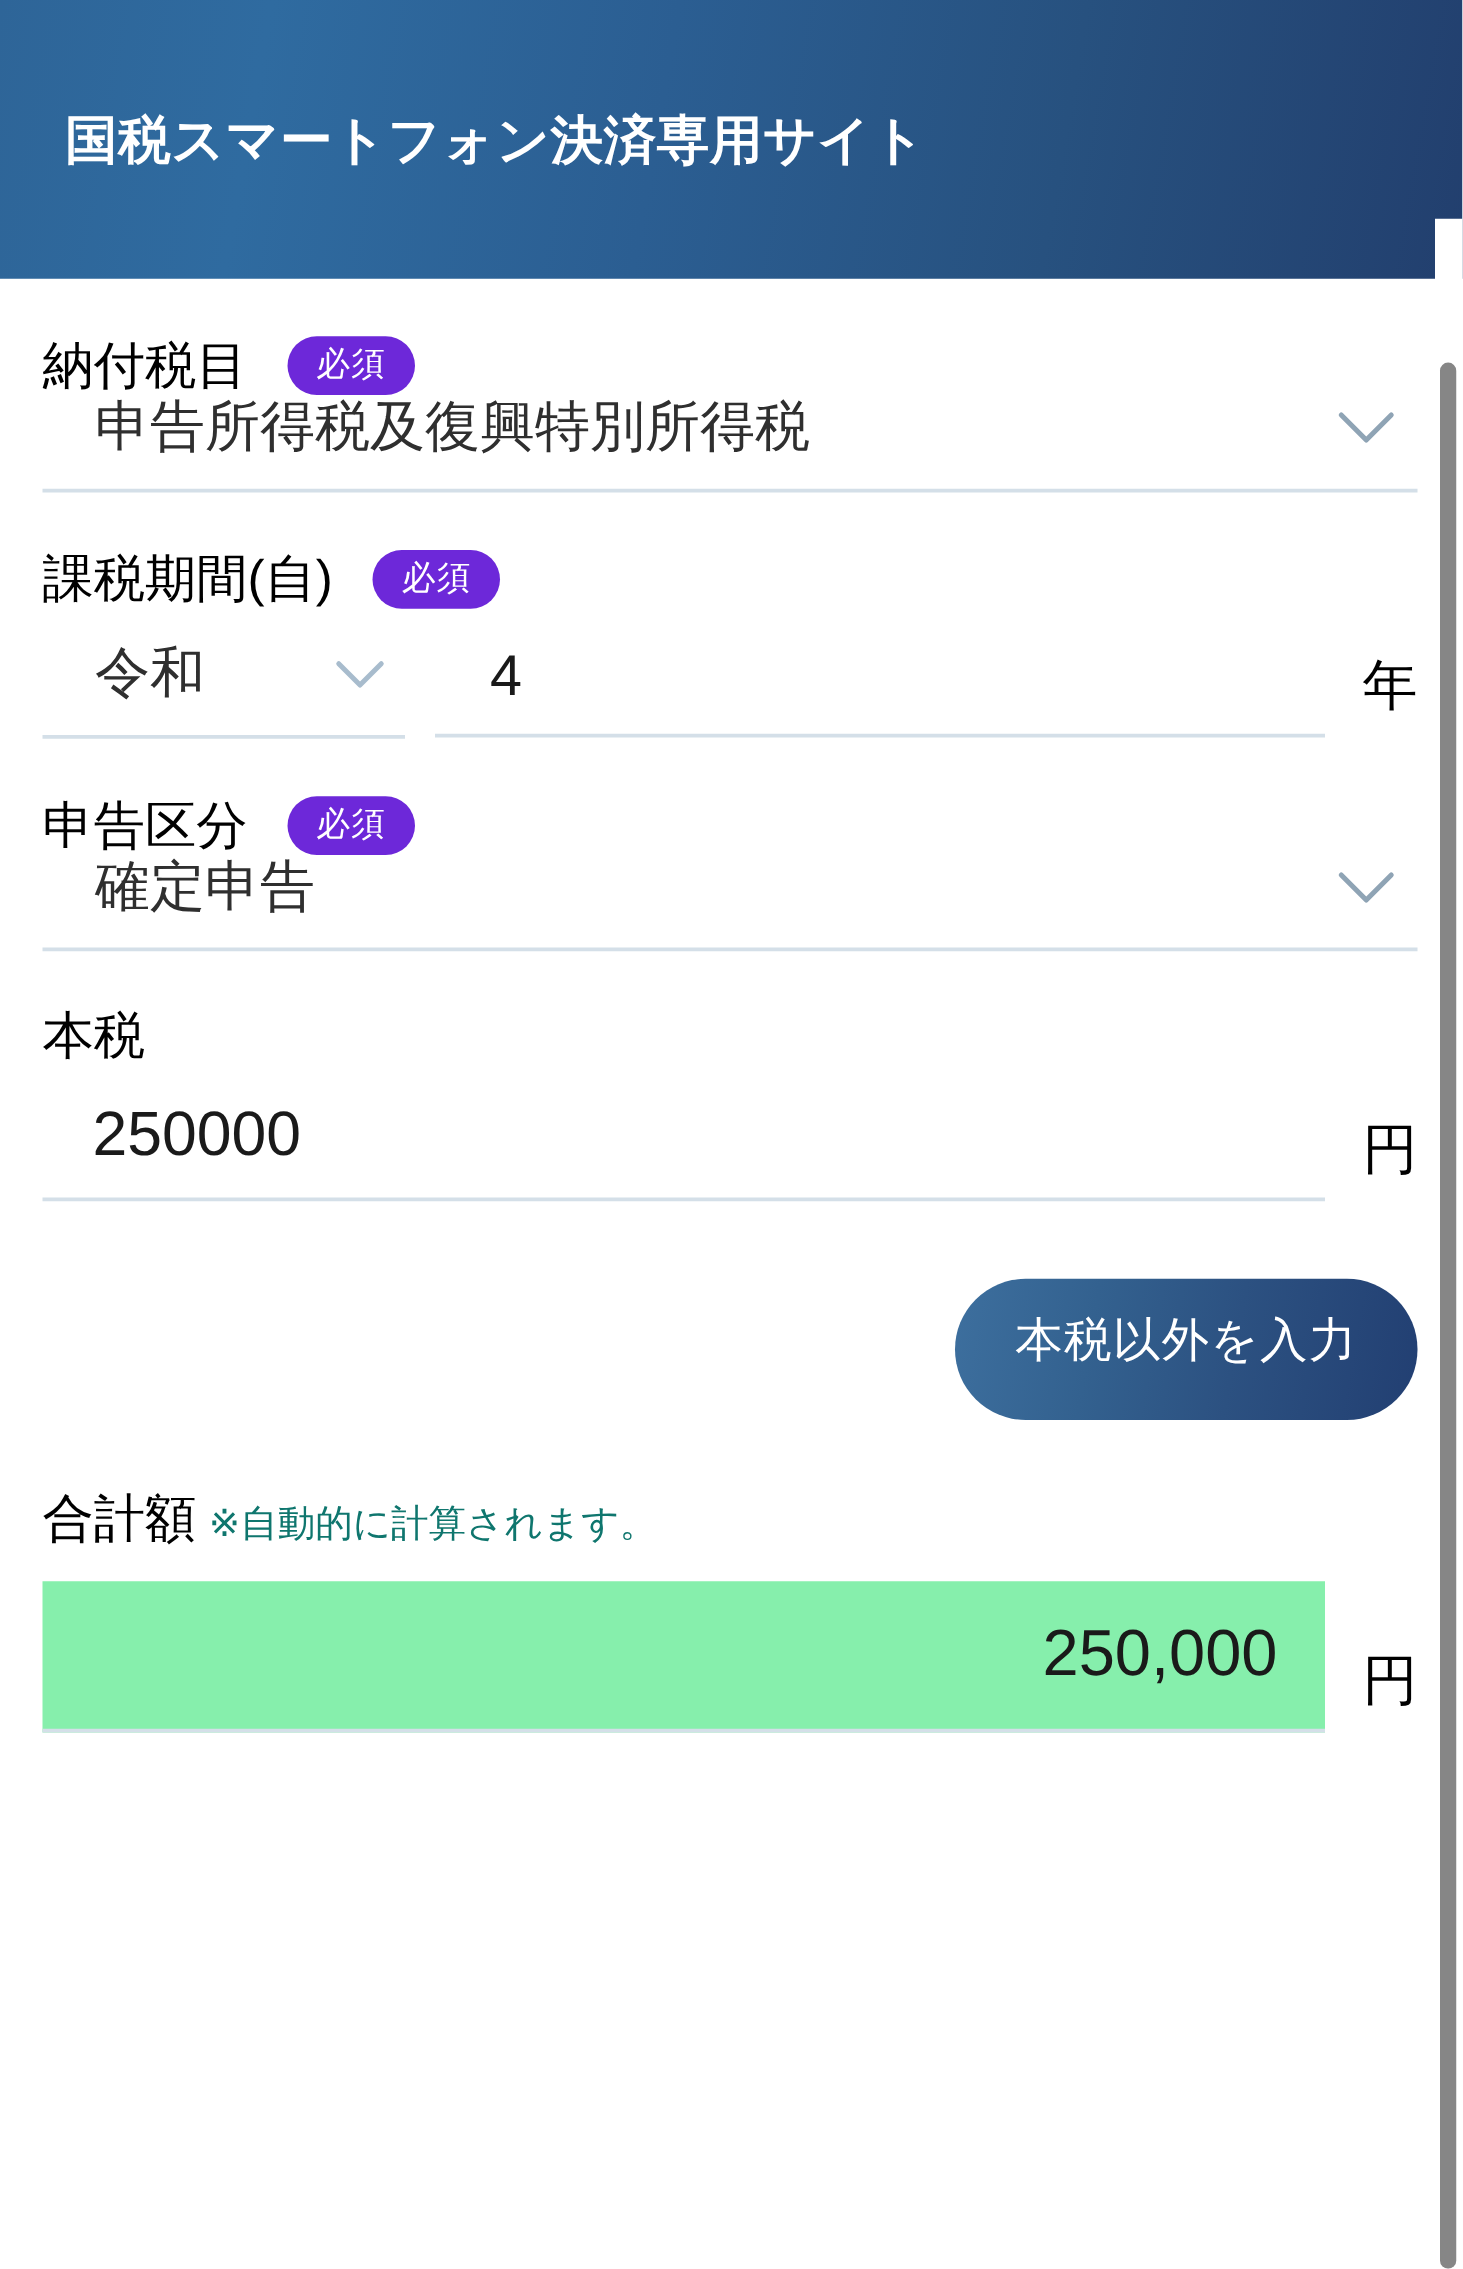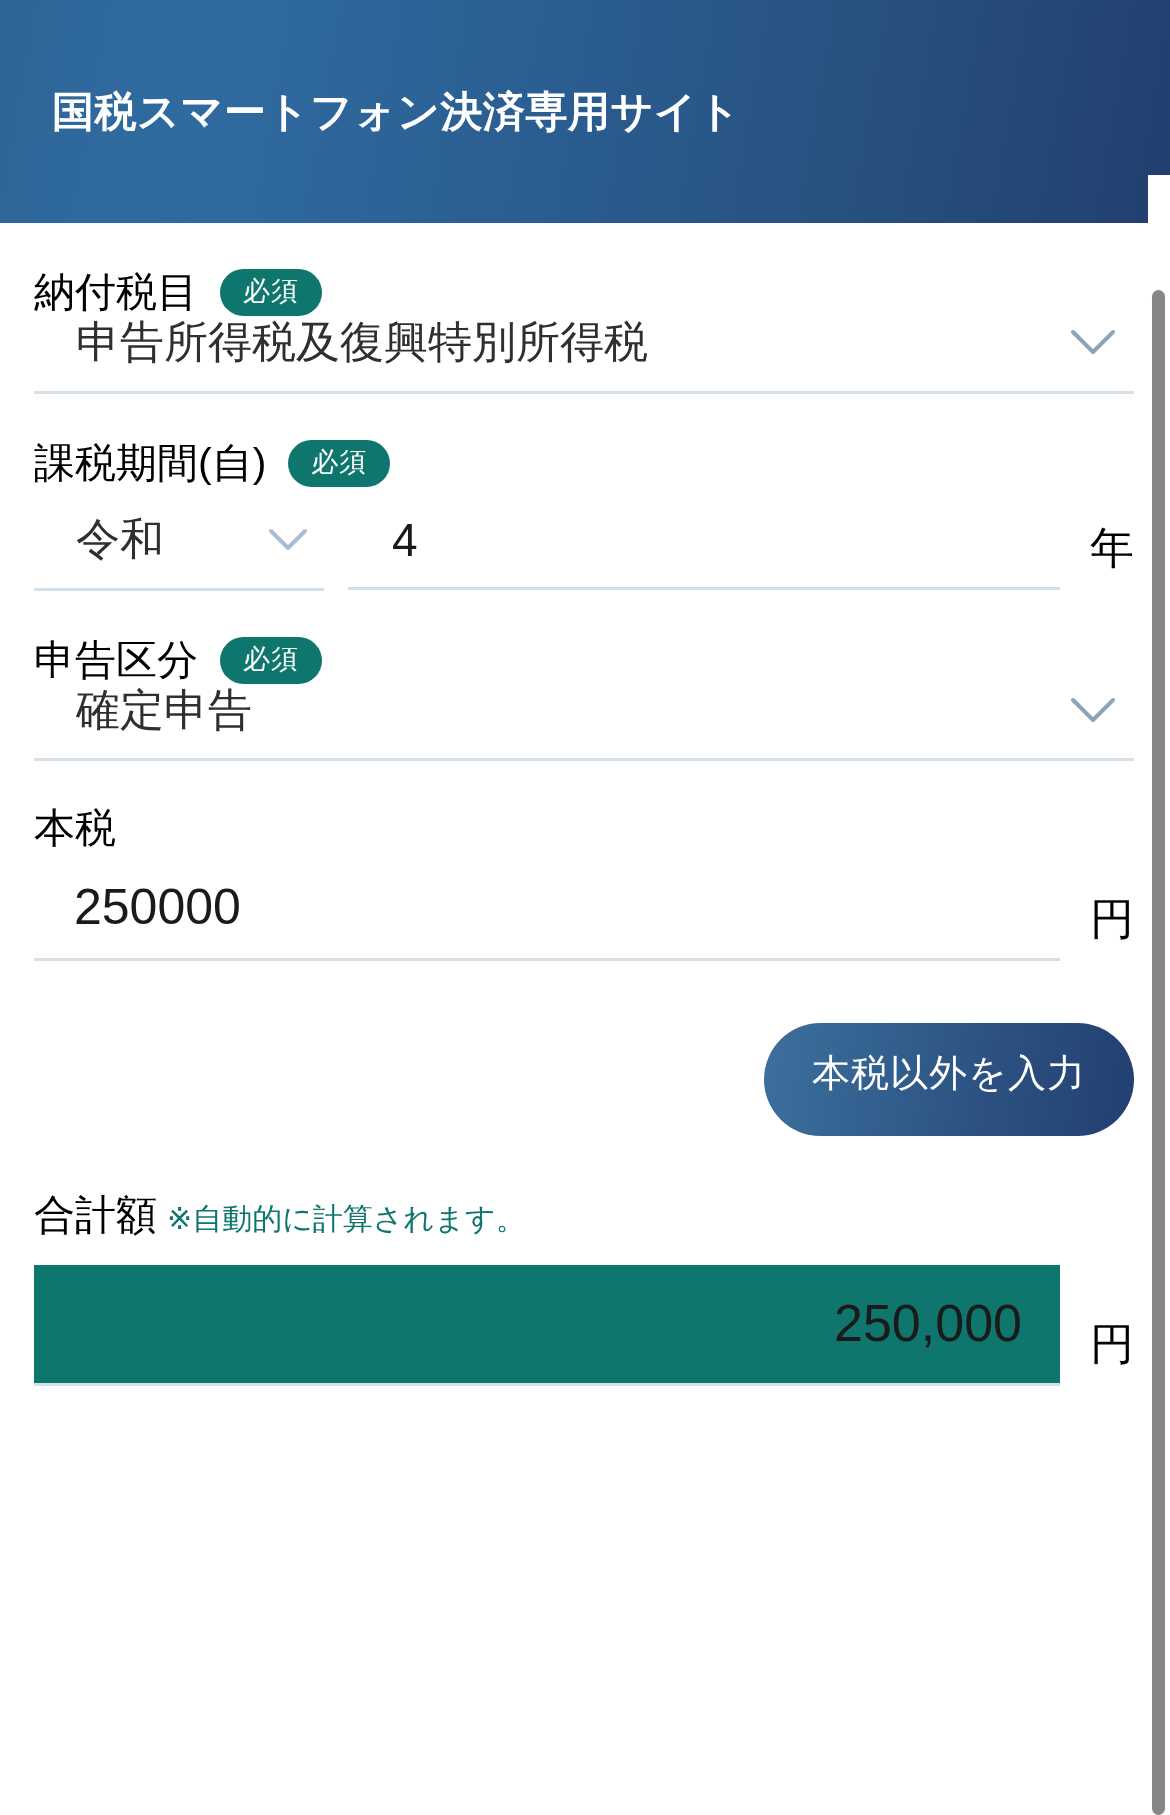--- a/index.html
+++ b/index.html
@@ -39,34 +39,34 @@
     width: 1170px;
   }
 
   .field-block {
     position: relative;
   }
 
   .field-label-row {
     display: flex;
     align-items: center;
-    gap: 22px;
+    gap: 32px;
     padding-top: 46px;
     padding-bottom: 0;
   }
   .field-label {
     font-size: 41px;
     color: #000000;
     line-height: 1.05;
   }
   .req-badge {
     display: inline-flex;
     align-items: center;
     justify-content: center;
-    background: #0f766e;
+    background: #6d28d9;
     color: #ffffff;
     font-size: 27px;
     border-radius: 26px;
     padding: 9px 23px 11px 23px;
     line-height: 1;
     letter-spacing: 1px;
   }
 
   
   .select-row {
@@ -198,21 +198,21 @@
     font-size: 30px;
     color: #0f766e;
   }
   .total-row {
     display: flex;
     align-items: flex-end;
     margin-top: 22px;
   }
   .total-box {
     flex: 1;
-    background: #0f766e;
+    background: #86efac;
     border-bottom: 3px solid #d4dfe8;
     font-size: 52px;
     color: #1a1a1a;
     text-align: right;
     padding: 28px 38px 30px 30px;
     box-sizing: border-box;
     min-height: 106px;
   }
 
   

